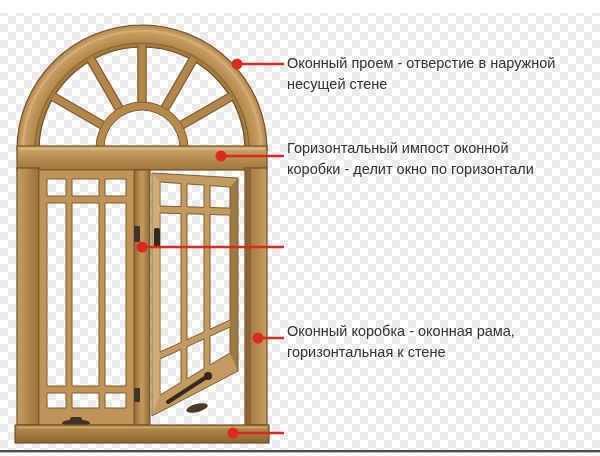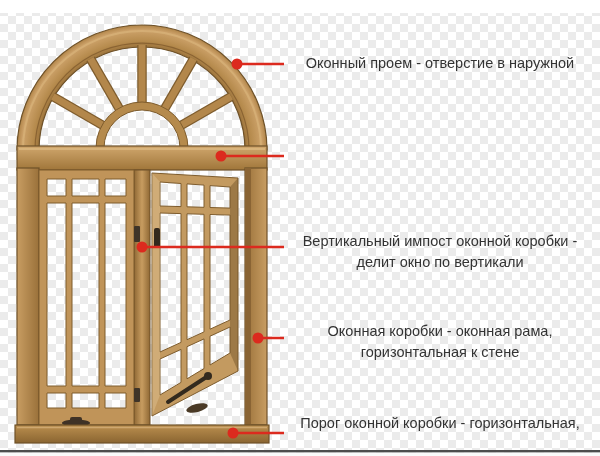--- a/index.html
+++ b/index.html
@@ -2,21 +2,20 @@
 <html><head>
 <meta charset="utf-8">
 <style>
   html,body{margin:0;padding:0;}
   body{width:600px;height:456px;overflow:hidden;font-family:"Liberation Sans",sans-serif;}
   .stage{
     position:relative;width:600px;height:456px;
     background-color:#ffffff;
     background-image:repeating-conic-gradient(#ebebeb 0% 25%, #ffffff 0% 50%);
     background-size:16px 16px;
-    text-align:center;
   }
   .scene-svg{position:absolute;left:0;top:0;width:600px;height:456px;display:block;}
   .labels{position:absolute;left:0;top:0;width:600px;height:456px;pointer-events:none;}
   .label{
     position:absolute;left:287px;width:306px;
     font-size:14.5px;line-height:21px;color:#333333;
   }
   .label span{display:block;}
 </style>
 </head>
@@ -161,27 +160,27 @@
         </g>
     </g>
 
     <rect x="0" y="450" width="600" height="2.6" fill="#4d4d4d"></rect>
     <rect x="0" y="452.6" width="600" height="3.4" fill="#fafafa"></rect>
   </svg>
 
   <div class="labels">
     <div class="label" style="top:53px">
       <span>Оконный проем - отверстие в наружной</span>
+      <span>несущей стене</span>
     </div>
-    <div class="label" style="top:231px">
-      <span>Вертикальный импост оконной коробки -</span>
-      <span>делит окно по вертикали</span>
+    <div class="label" style="top:138px">
+      <span>Горизонтальный импост оконной</span>
+      <span>коробки - делит окно по горизонтали</span>
     </div>
     <div class="label" style="top:321px">
-      <span>Оконная коробки - оконная рама,</span>
+      <span>Оконный коробка - оконная рама,</span>
       <span>горизонтальная к стене</span>
     </div>
     <div class="label" style="top:413px">
-      <span>Порог оконной коробки - горизонтальная,</span>
     </div>
   </div>
 
 </div>
 
 </body></html>

